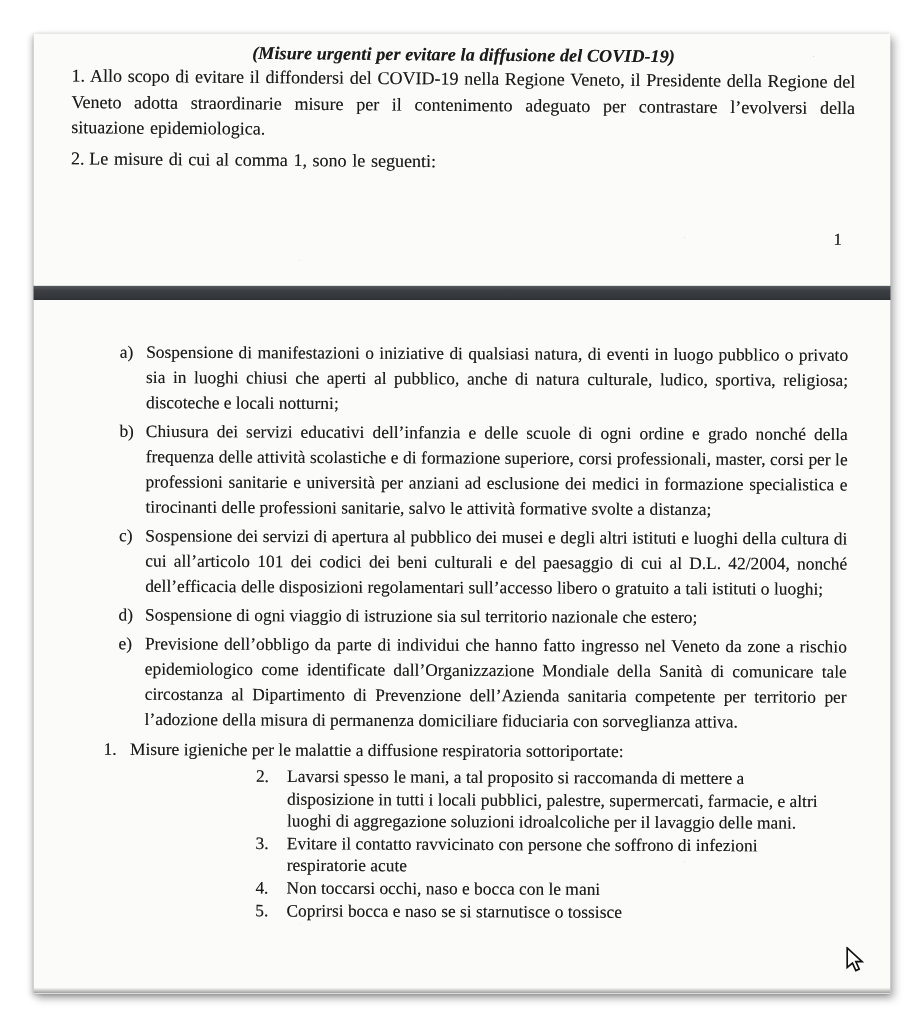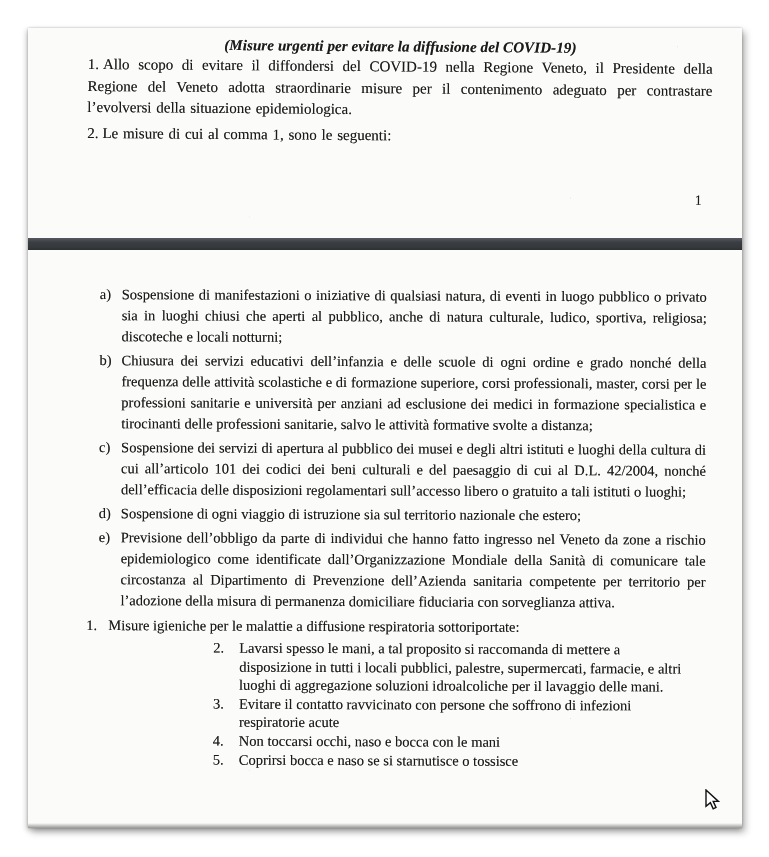--- a/index.html
+++ b/index.html
@@ -32,21 +32,21 @@
     color: #1b1b1b;
     background-color: #fbfbf9;
     background-image:
       radial-gradient(circle 1px at 91% 9%,  rgba(0,0,0,.22), transparent 70%),
       radial-gradient(circle 1px at 14% 27%, rgba(0,0,0,.16), transparent 70%),
       radial-gradient(circle 1px at 47% 52%, rgba(0,0,0,.14), transparent 70%),
       radial-gradient(circle 1px at 76% 81%, rgba(0,0,0,.18), transparent 70%),
       radial-gradient(circle 1px at 31% 90%, rgba(0,0,0,.13), transparent 70%),
       radial-gradient(circle 1px at 63% 18%, rgba(0,0,0,.12), transparent 70%);
   }
-  .page-1 { height: 210px; padding-left: 28px; }
+  .page-1 { height: 210px; }
   .page-2 { height: 578px; }
   .page-2::after {
     content: "";
     position: absolute;
     left: 0; right: 0; bottom: 0;
     height: 5px;
     background: linear-gradient(to bottom, rgba(0,0,0,0), rgba(30,30,30,.45));
   }
   .page-divider {
     height: 12px;

